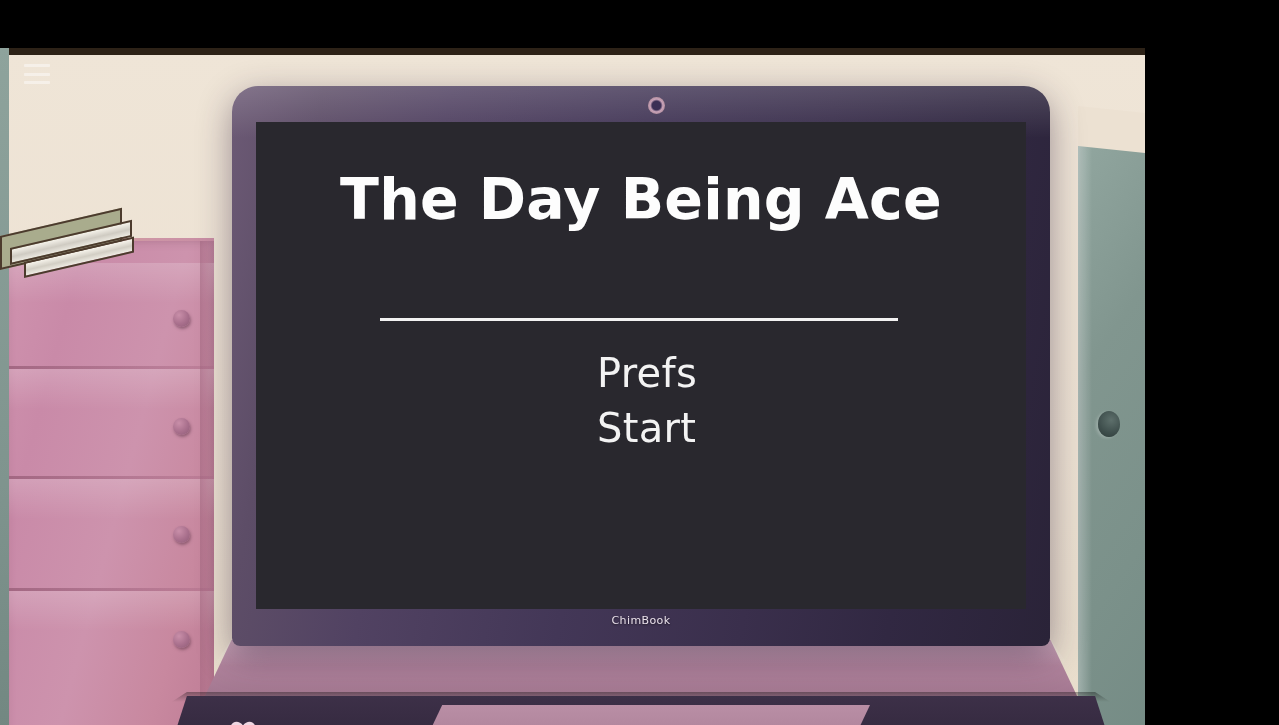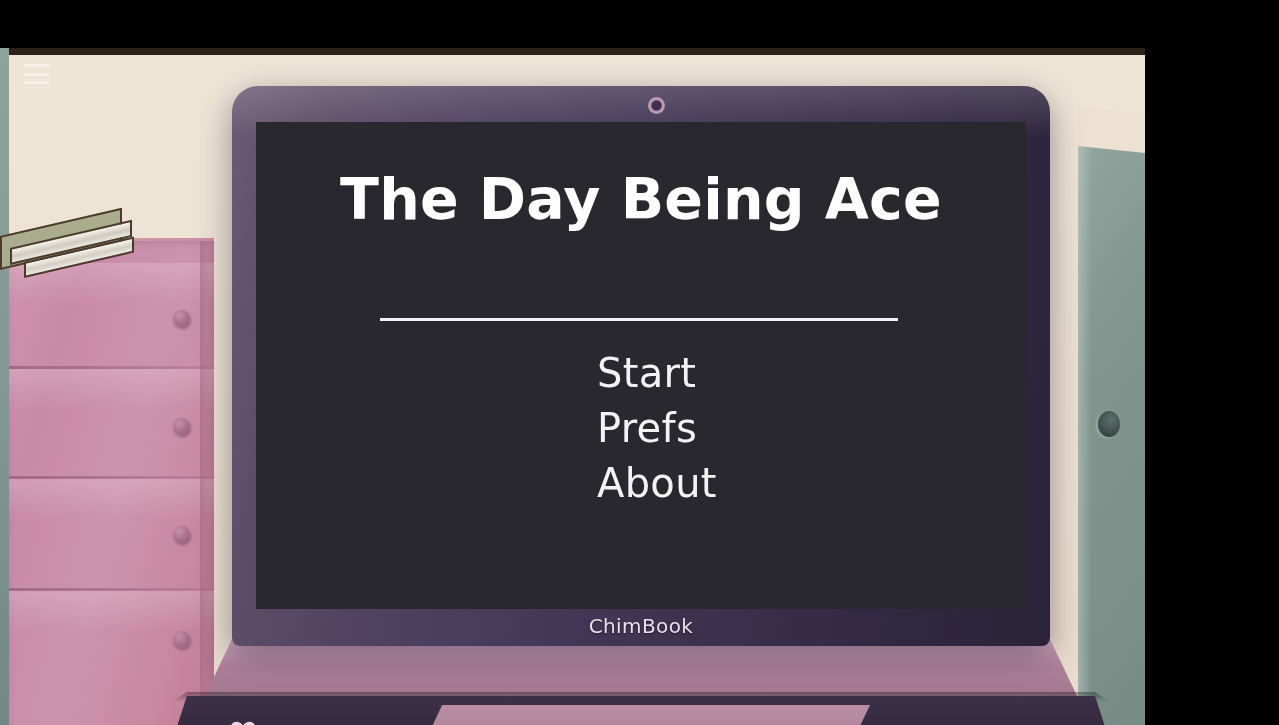--- a/index.html
+++ b/index.html
@@ -177,21 +177,21 @@
     width: 770px; height: 487px;
     background: #29282e;
     overflow: hidden;
   }
   .chimbook-label {
     position: absolute;
     left: 232px; top: 566px;
     width: 818px;
     text-align: center;
     color: #e9e0ea;
-    font-size: 20px;
+    font-size: 11px;
     letter-spacing: .4px;
     text-shadow: 0 1px 2px rgba(0,0,0,.5);
   }
 
   
   .base-deck {
     position: absolute;
     left: 186px; top: 592px;
     width: 910px; height: 96px;
     background: linear-gradient(180deg, #b98ca4 0%, #ab7e97 40%, #9a7189 72%, #8a6379 100%);
@@ -361,23 +361,22 @@
 
   <div class="screen">
 
     <div class="game-title">
       <div>The Day Being Ace</div>
     </div>
 
     <div class="title-divider"></div>
 
     <div class="menu">
+      <button class="menu-item">Prefs</button>
       <button class="menu-item">Start</button>
-      <button class="menu-item">Prefs</button>
-      <button class="menu-item">About</button>
     </div>
 
   </div>
 
   <div class="chimbook-label">ChimBook</div>
 
   <div class="laptop-ground-shadow"></div>
   <div class="bottom-strip"></div>
 
   <div class="hamburger">

